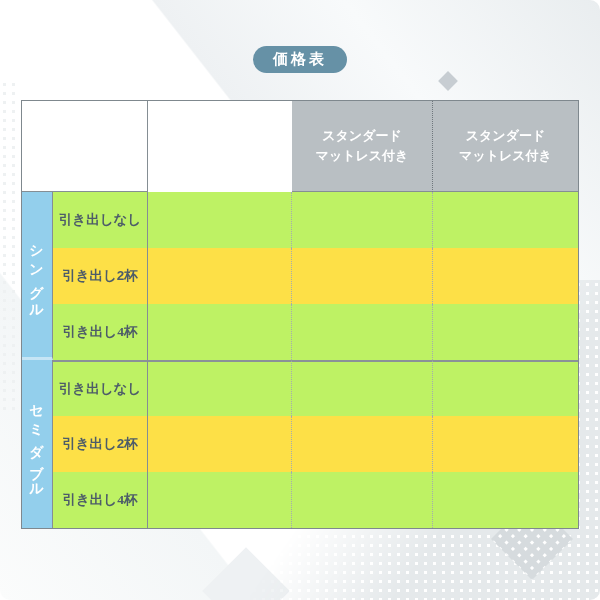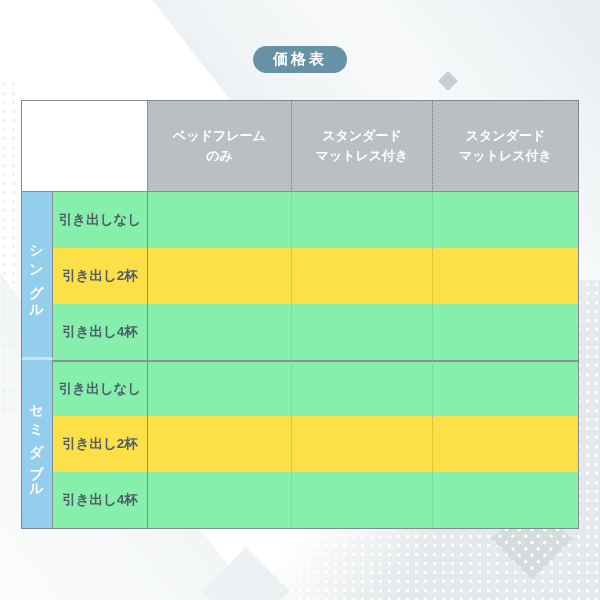--- a/index.html
+++ b/index.html
@@ -1,18 +1,19 @@
 <!DOCTYPE html>
 <html><head>
 <meta charset="utf-8">
 <style>
   html,body{margin:0;padding:0;background:#ffffff;}
   .canvas{
     position:relative;width:600px;height:600px;overflow:hidden;background:#ffffff;
     font-family:"Liberation Sans","DejaVu Sans",sans-serif;
+    border-radius:10px;
   }
 
   
   .bg-tr{position:absolute;inset:0;
     background:linear-gradient(52deg, rgba(255,255,255,0) 58%, #eef1f3 58.2%, #f8fafb 76%, #e9edef 100%);}
   .bg-bl{position:absolute;inset:0;
     background:linear-gradient(232deg, rgba(255,255,255,0) 76%, #f3f6f7 76.2%, #fbfcfc 100%);}
   .dots-left{position:absolute;left:0;top:80px;width:16px;height:330px;
     background-image:radial-gradient(#eef1f2 1.5px, rgba(255,255,255,0) 1.8px);
     background-size:9px 9px;}
@@ -46,21 +47,21 @@
     border-bottom:1px solid #858e94;}
   .hdot{border-right:1px dotted #6f777d;}
   .gcell{background:#93cfec;color:#ffffff;font-weight:bold;font-size:14px;
     border-right:1px solid #858e94;}
   .gcell .vtext{writing-mode:vertical-rl;text-orientation:upright;letter-spacing:4px;}
   .gdiv{border-bottom:3px solid #c6e5f5;}
   .lcell{font-weight:bold;font-size:13.5px;color:#4d5c69;
     border-right:1px solid #858e94;}
   .dcell{font-size:13px;color:#4d5c69;}
   .ddot{border-right:1px dotted #a3abb0;}
-  .stripe-a{background:#86efac;}
+  .stripe-a{background:#bef264;font-family:Liberation Serif, serif;}
   .stripe-b{background:#fde047;}
   .gsep{border-top:2px solid #8a9298;}
 </style>
 </head>
 <body>
 
 <div class="canvas">
 
   <div class="bg-tr"></div>
   <div class="bg-bl"></div>
@@ -71,24 +72,20 @@
   <div class="diamond diamond-sm"></div>
 
   <div class="badge">
     <span>価格表</span>
   </div>
 
   <div class="ptable">
 
     <div class="cell corner" style="grid-area:1/1/2/3"></div>
 
-    <div class="cell hcell hdot" style="grid-area:1/3/2/4">
-      <span>ベッドフレーム</span>
-      <span>のみ</span>
-    </div>
     <div class="cell hcell hdot" style="grid-area:1/4/2/5">
       <span>スタンダード</span>
       <span>マットレス付き</span>
     </div>
     <div class="cell hcell" style="grid-area:1/5/2/6">
       <span>スタンダード</span>
       <span>マットレス付き</span>
     </div>
 
     <div class="cell gcell gdiv" style="grid-area:2/1/5/2">

